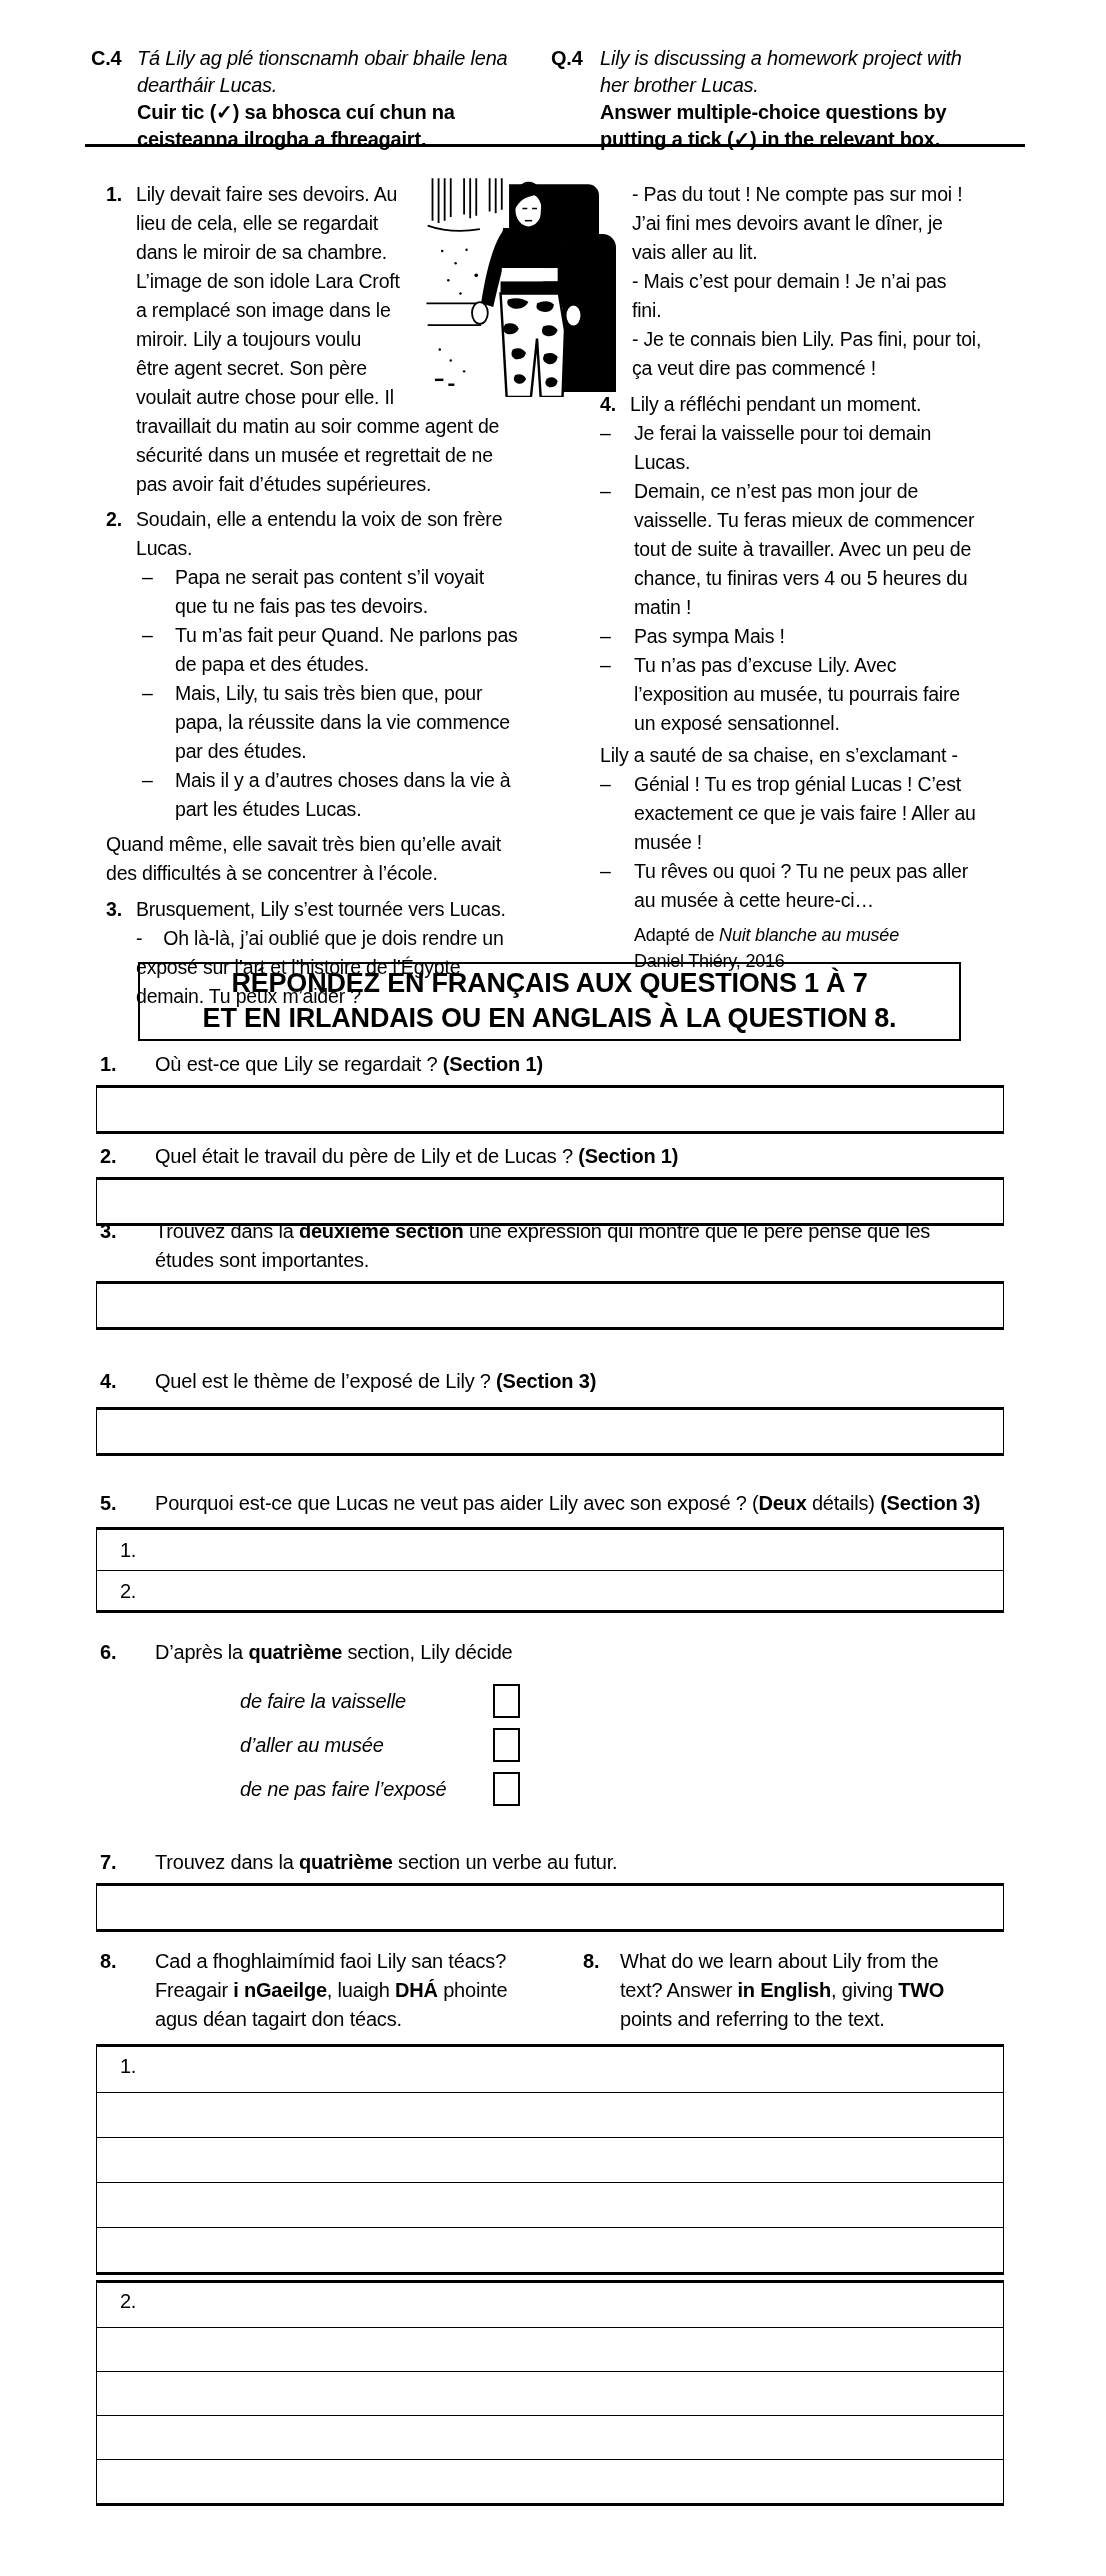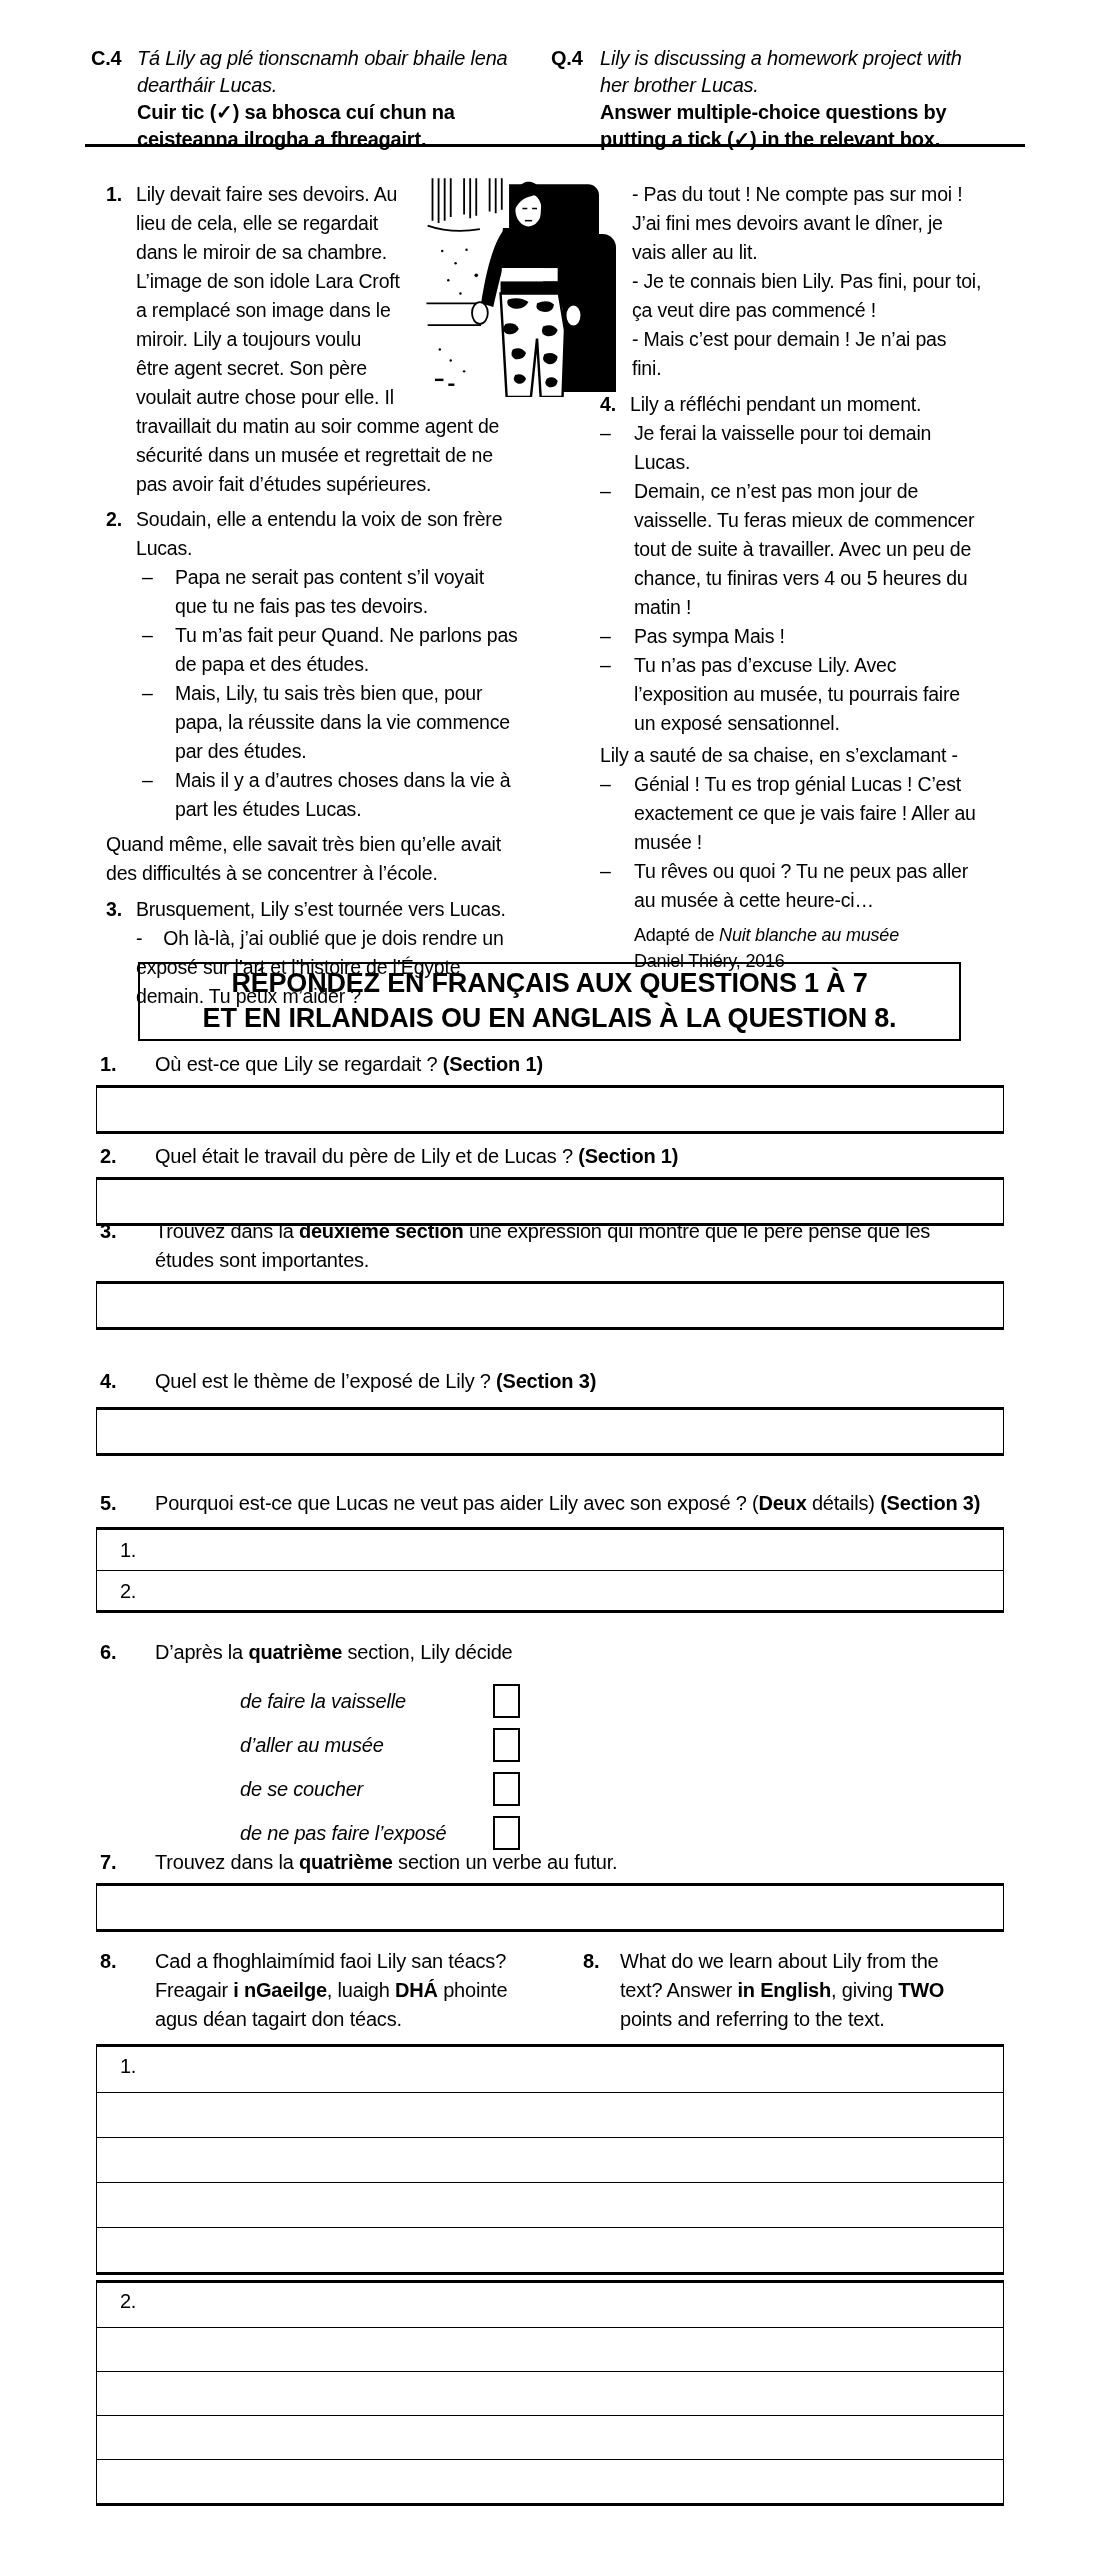--- a/index.html
+++ b/index.html
@@ -202,24 +202,24 @@
 exposé sur l’art et l’histoire de l’Égypte
 demain. Tu peux m’aider ?</div>
       </div>
     </div>
   </section>
 
   <section class="passage passage-right">
     <p class="para pre" style="margin-left:32px">- Pas du tout ! Ne compte pas sur moi !
 J’ai fini mes devoirs avant le dîner, je
 vais aller au lit.</p>
+    <p class="para pre" style="margin-left:32px">- Mais c’est pour demain ! Je n’ai pas
+fini.</p>
     <p class="para pre" style="margin-left:32px">- Je te connais bien Lily. Pas fini, pour toi,
 ça veut dire pas commencé !</p>
-    <p class="para pre" style="margin-left:32px">- Mais c’est pour demain ! Je n’ai pas
-fini.</p>
     <div class="sec mt12">
       <span class="num">4.</span>
       <div class="pre">Lily a réfléchi pendant un moment.</div>
     </div>
     <div class="ditem-r">
       <span>–</span>
       <div class="pre">Je ferai la vaisselle pour toi demain
 Lucas.</div>
     </div>
     <div class="ditem-r">
@@ -312,24 +312,20 @@
       <span class="qnum">6.</span>
       <p class="qtext"><span class="pre">D’après la </span><b>quatrième</b><span class="pre"> section, Lily décide</span></p>
     </div>
     <div class="opts">
       <div class="opt">
         <span>de faire la vaisselle</span>
         <div class="cbx"></div>
       </div>
       <div class="opt">
         <span>d’aller au musée</span>
-        <div class="cbx"></div>
-      </div>
-      <div class="opt">
-        <span>de se coucher</span>
         <div class="cbx"></div>
       </div>
       <div class="opt">
         <span>de ne pas faire l’exposé</span>
         <div class="cbx"></div>
       </div>
     </div>
   </div>
 
   <div class="q" style="top:1848px">

